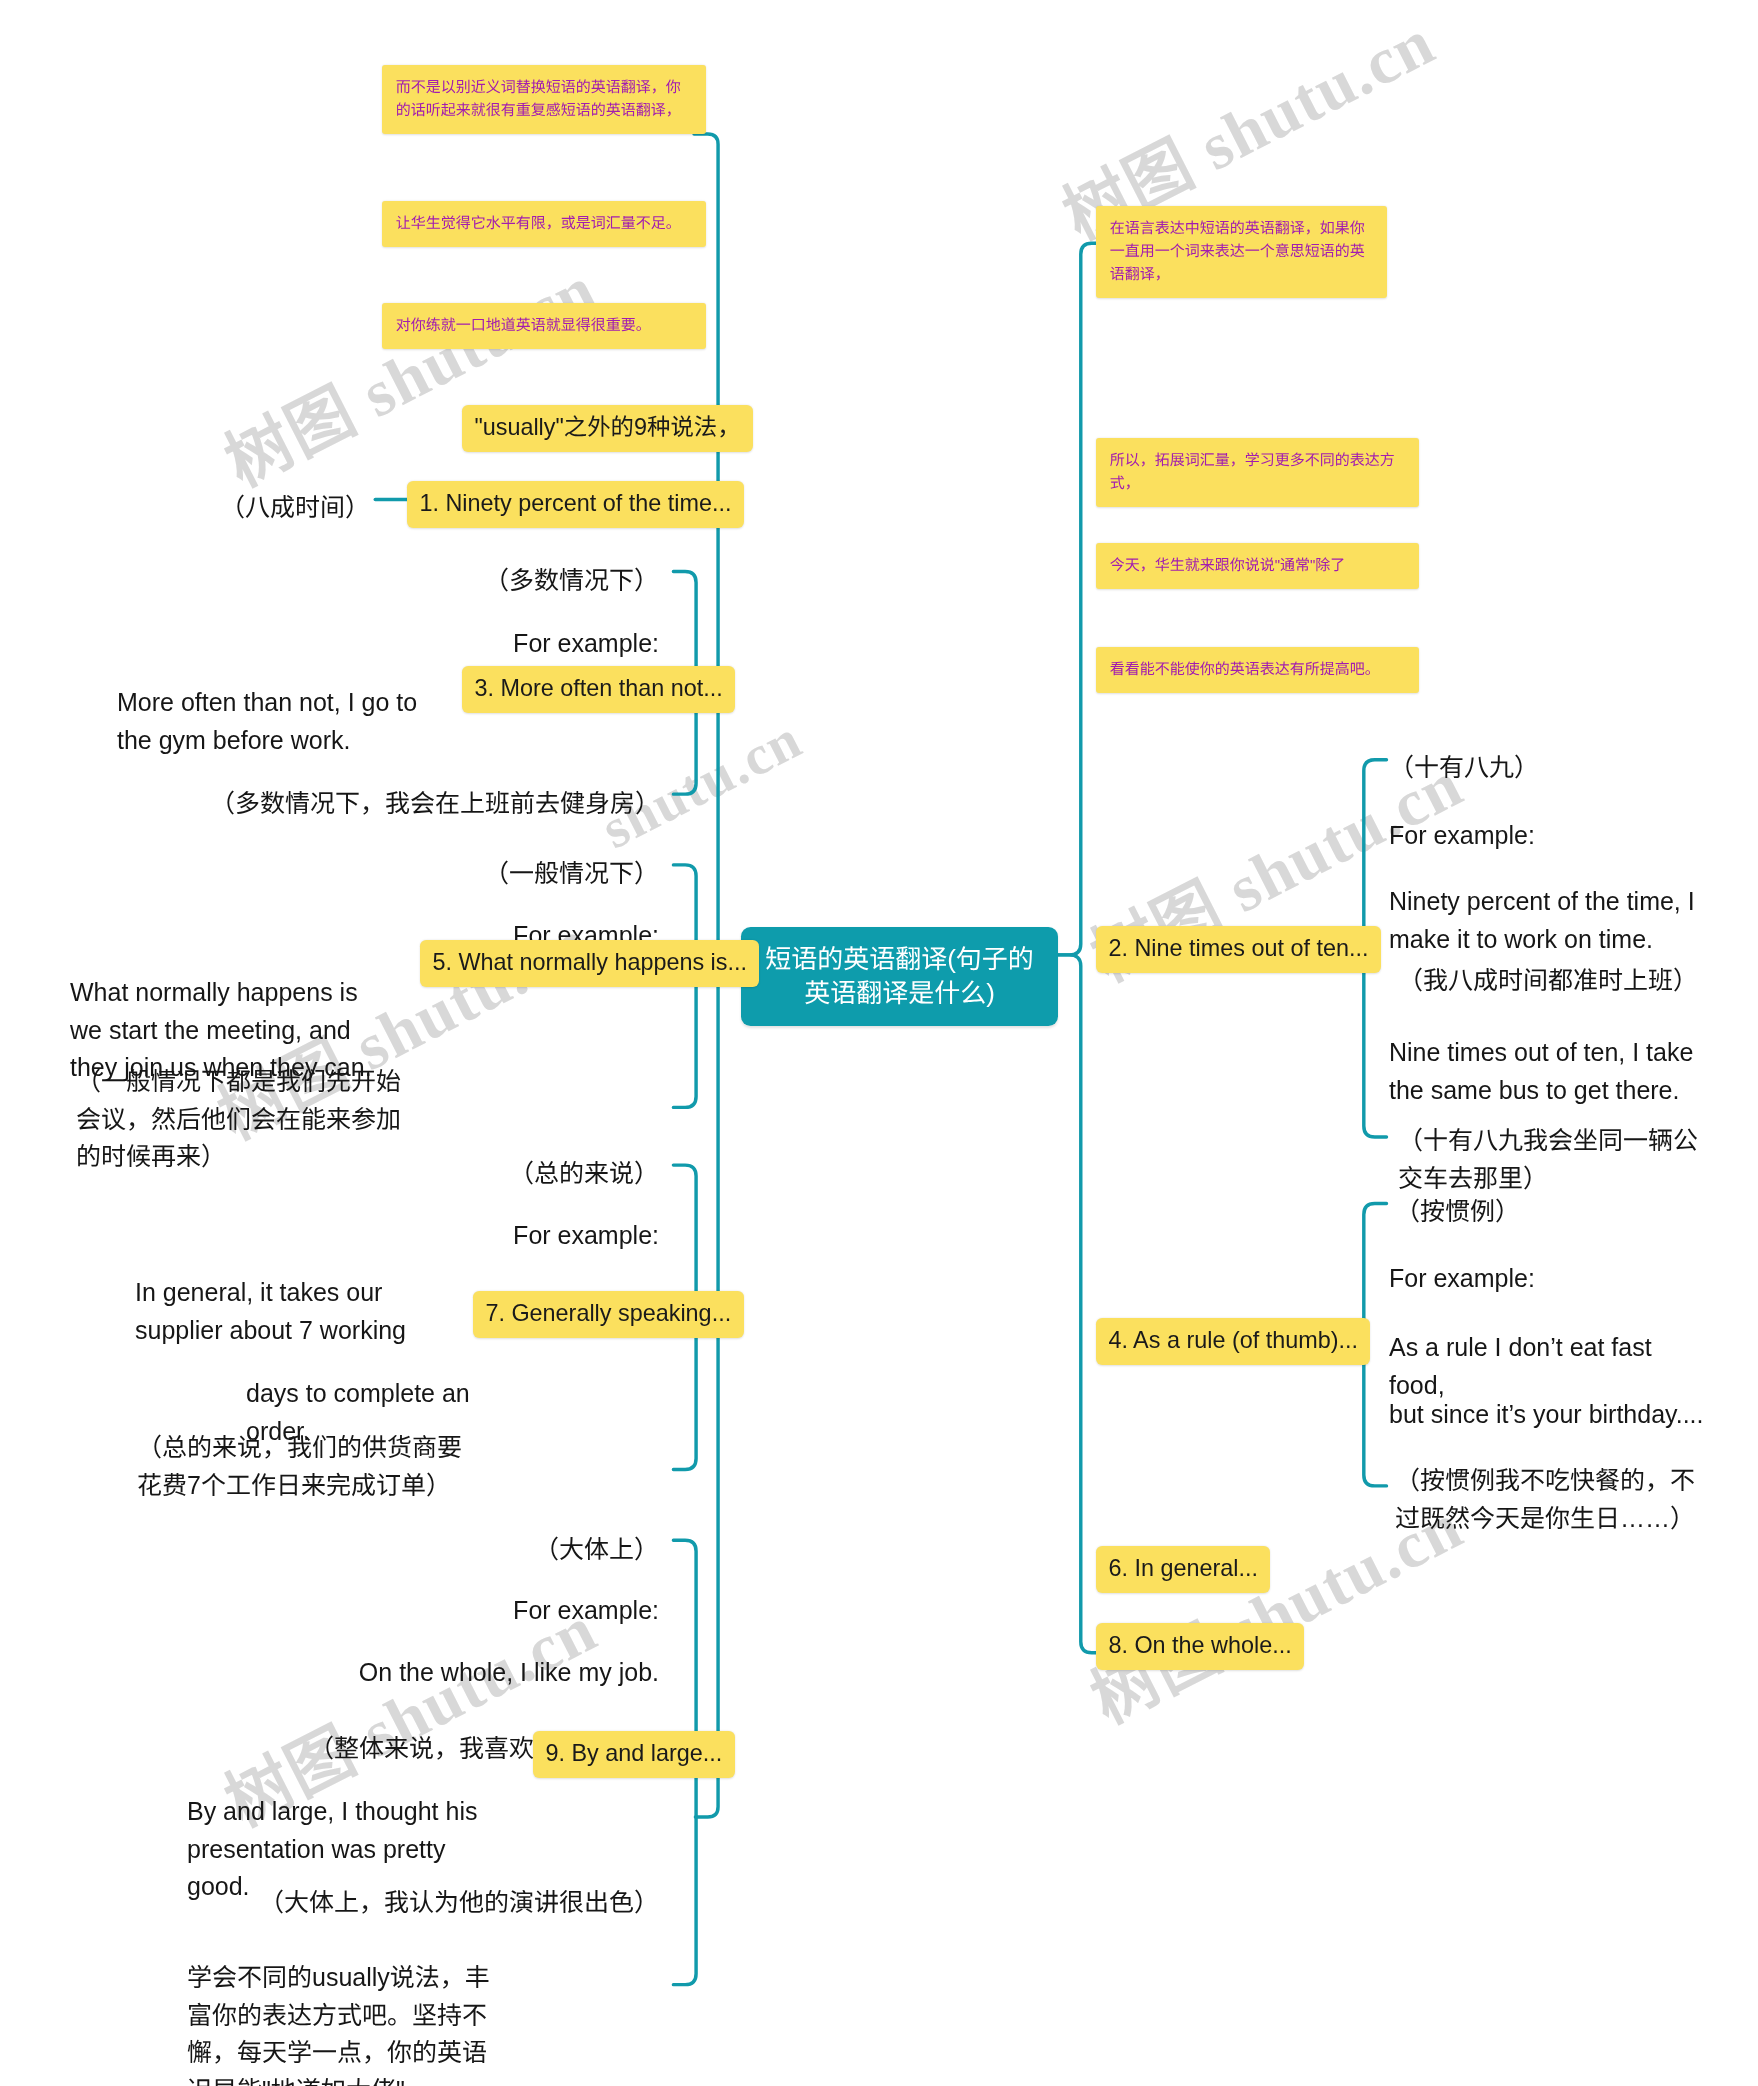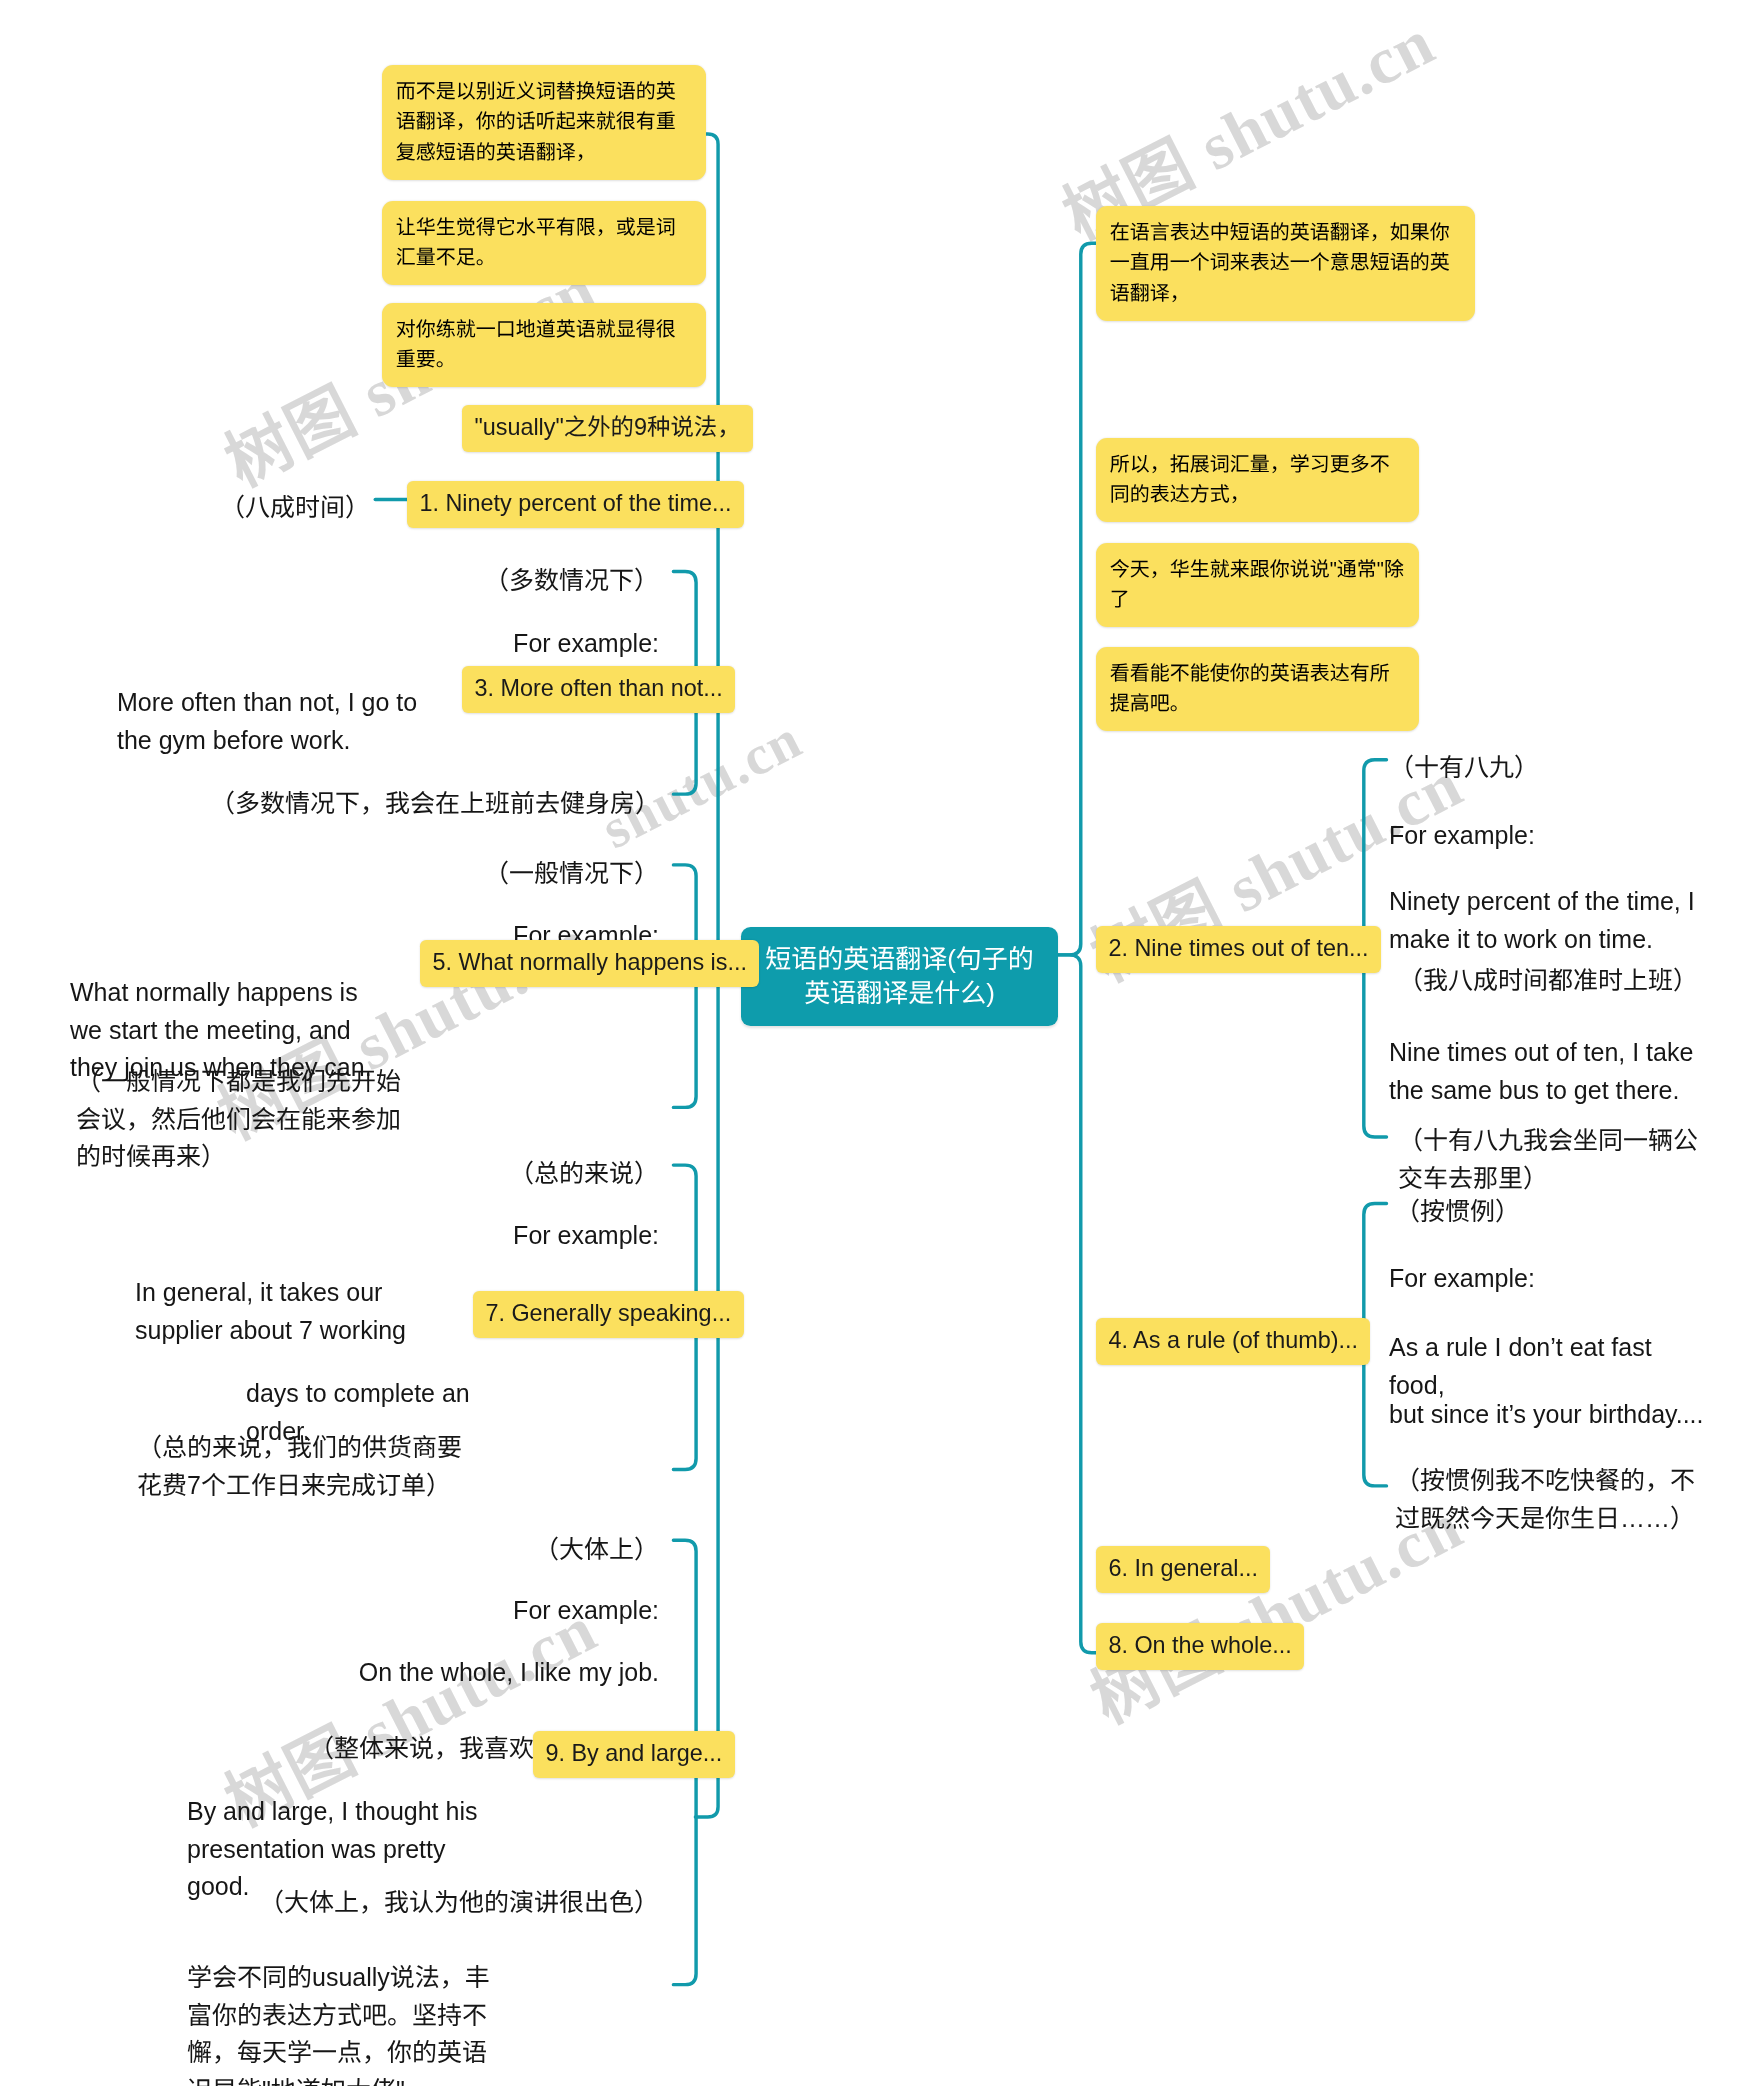--- a/index.html
+++ b/index.html
@@ -73,23 +73,23 @@
     border-radius:6.2px;
     font-size:23.4px;
     line-height:1.0;
     padding:11px 12.4px 12.4px 12.4px;
     white-space:nowrap;
     box-shadow:0 0.7px 2.1px rgba(0,0,0,.13);
   }
 
   .para{
     background:#FBE05E;
-    color:#000000;
-    border-radius:11px;
-    font-size:20px;
+    color:#a21caf;
+    border-radius:3px;
+    font-size:15px;
     line-height:1.52;
     padding:11px 13.7px 12.4px 13.7px;
     box-shadow:0 0.7px 2.1px rgba(0,0,0,.13);
     box-sizing:border-box;
   }
 
   .plain{
     color:#161616;
     font-size:25px;
     line-height:1.5;
@@ -196,21 +196,21 @@
   <div class="node plain right-align" style="left:206px; top:1730px; width:453px;">（整体来说，我喜欢我的工作）</div>
 
   <div class="node plain" style="left:187px; top:1793px; width:323px;">By and large, I thought his presentation was pretty good.</div>
 
   <div class="node plain right-align" style="left:206px; top:1884px; width:453px;">（大体上，我认为他的演讲很出色）</div>
 
   <div class="node plain" style="left:187px; top:1959px; width:316px;">学会不同的usually说法，丰富你的表达方式吧。坚持不懈，每天学一点，你的英语迟早能"地道如大佬"。</div>
 
   <div class="node chip" style="left:533px; top:1731px;">9. By and large...</div>
 
-  <div class="node para" style="left:1096px; top:206px; width:379px;">在语言表达中短语的英语翻译，如果你一直用一个词来表达一个意思短语的英语翻译，</div>
+  <div class="node para" style="left:1096px; top:206px; width:291px;">在语言表达中短语的英语翻译，如果你一直用一个词来表达一个意思短语的英语翻译，</div>
 
 
   <div class="node para" style="left:1096px; top:438px; width:323px;">所以，拓展词汇量，学习更多不同的表达方式，</div>
 
   <div class="node para" style="left:1096px; top:543px; width:323px;">今天，华生就来跟你说说"通常"除了</div>
 
   <div class="node para" style="left:1096px; top:647px; width:323px;">看看能不能使你的英语表达有所提高吧。</div>
 
   <div class="node chip" style="left:1096px; top:926px;">2. Nine times out of ten...</div>
 

